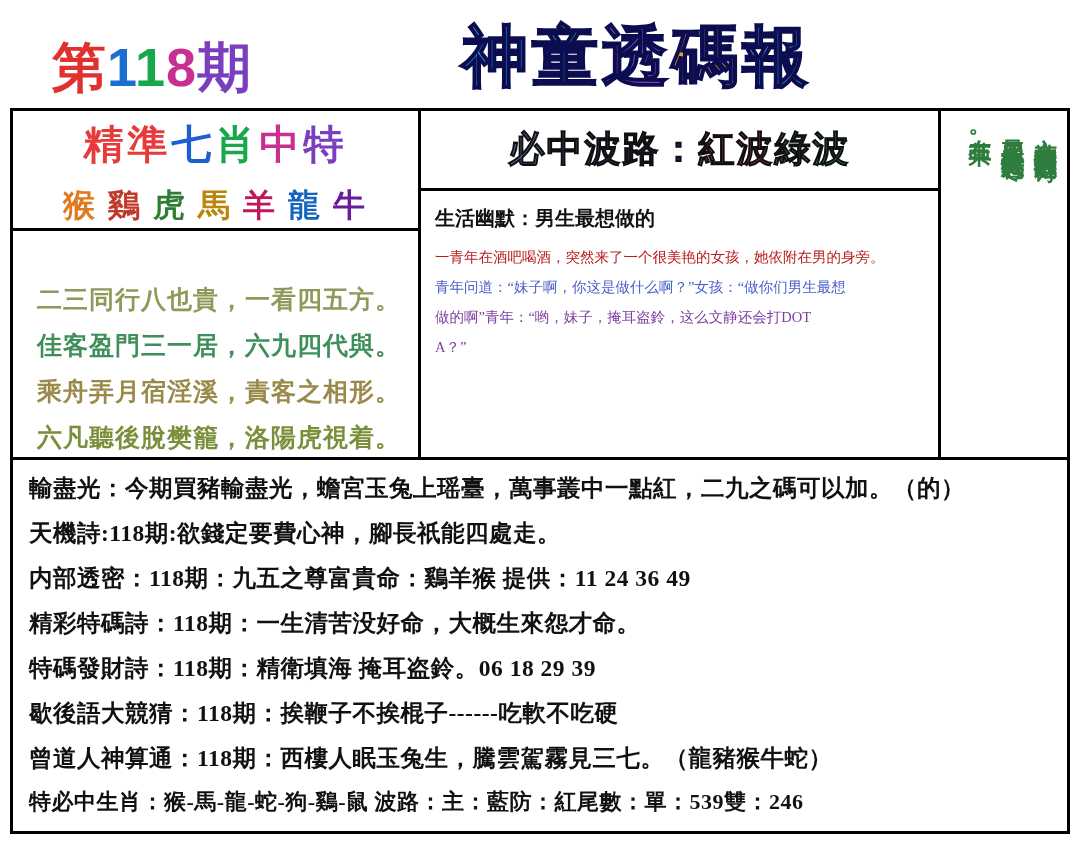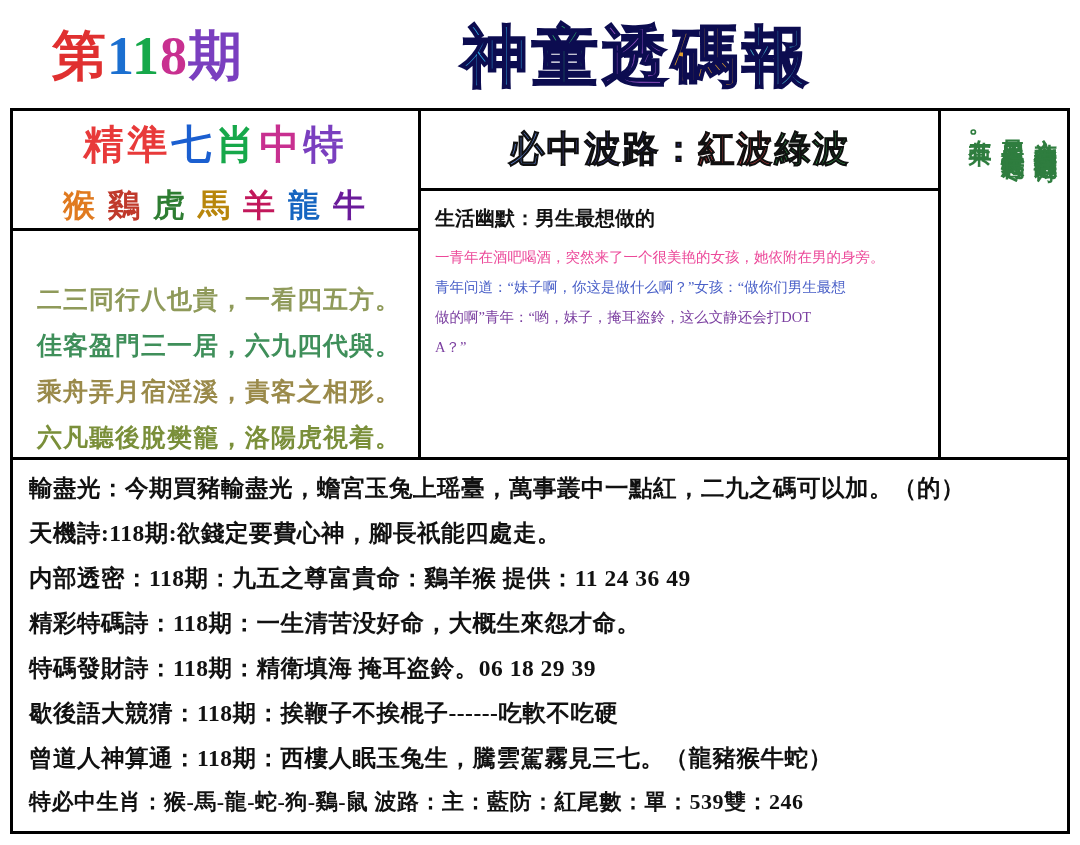--- a/index.html
+++ b/index.html
@@ -22,24 +22,24 @@
   }
 
   
   .header {
     position: relative;
     height: 108px;
   }
   .issue {
     position: absolute;
     left: 52px;
-    top: 20px;
+    top: 32px;
     font-size: 54px;
     font-weight: bold;
-    font-family: Liberation Serif, serif;
+    font-family: Liberation Sans, sans-serif;
     letter-spacing: 1px;
     white-space: nowrap;
   }
   .issue .c1 { color: #e03030; }
   .issue .c2 { color: #1b6fd0; }
   .issue .c3 { color: #16a84a; }
   .issue .c4 { color: #c83090; }
   .issue .c5 { color: #7a3fbf; }
 
   .masthead {
@@ -180,21 +180,21 @@
   }
   .joke-title {
     font-size: 20px;
     color: #111;
     margin-bottom: 10px;
     font-weight: bold;
   }
   .joke-p {
     font-size: 14.5px;
     line-height: 30px;
-    color: #ec4899;
+    color: #b91c1c;
   }
   .joke-p.blue { color: #4a60c8; }
   .joke-p.purple { color: #7b3fa0; }
 
   
   .col-right {
     flex: 1;
     box-sizing: border-box;
     display: flex;
     flex-direction: row-reverse;

